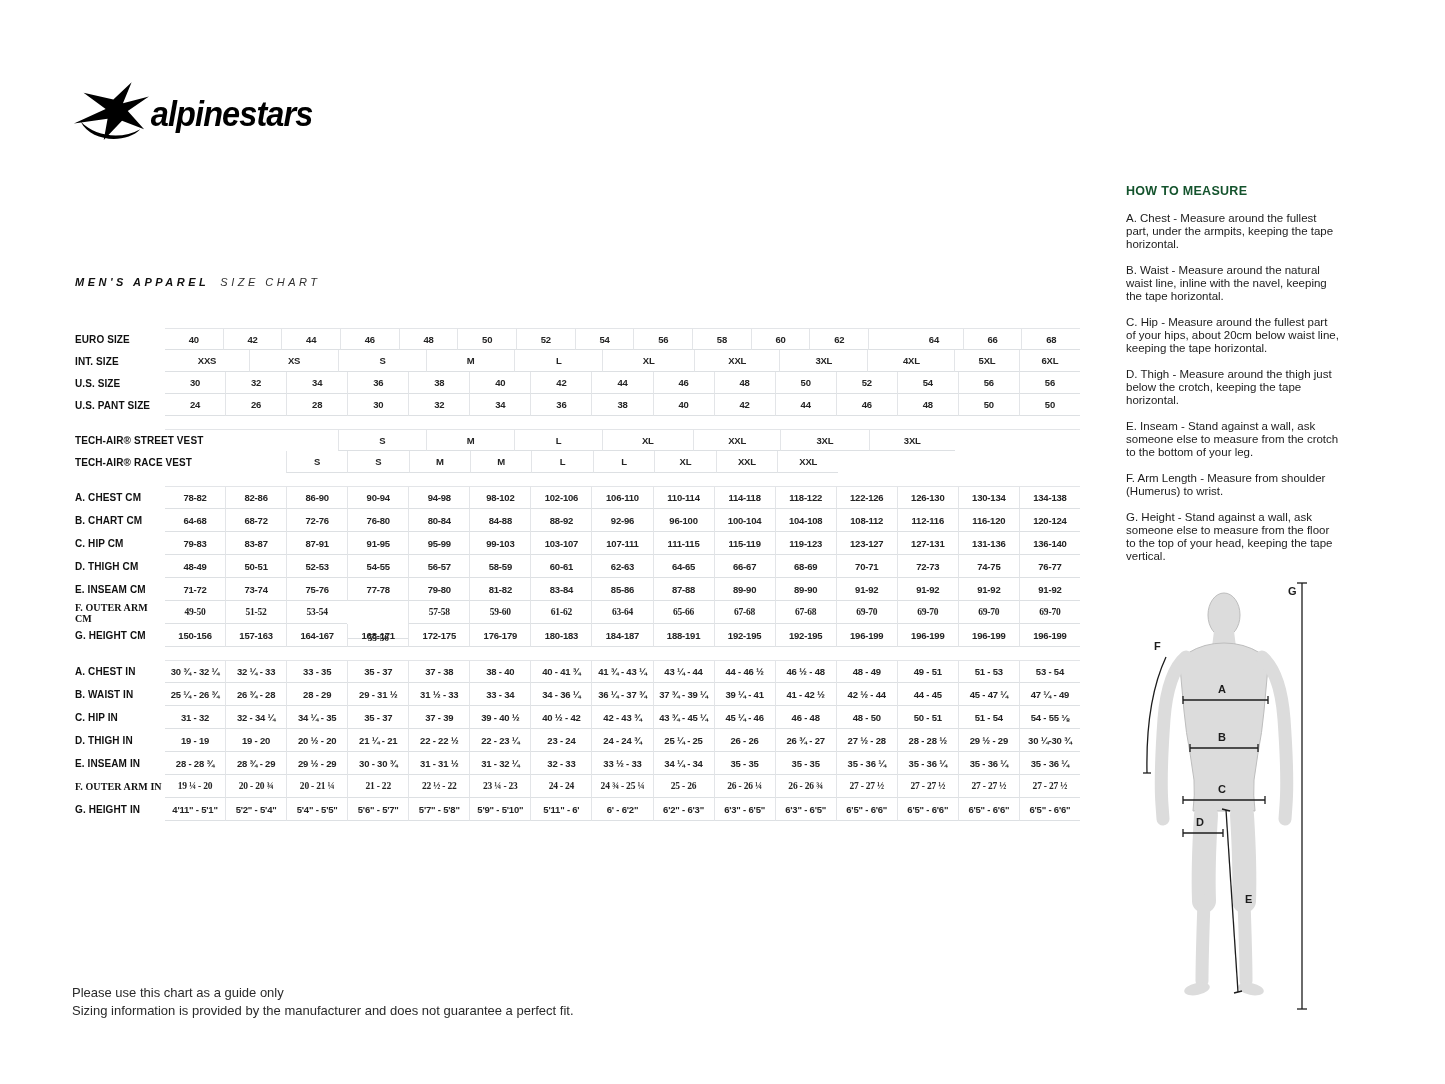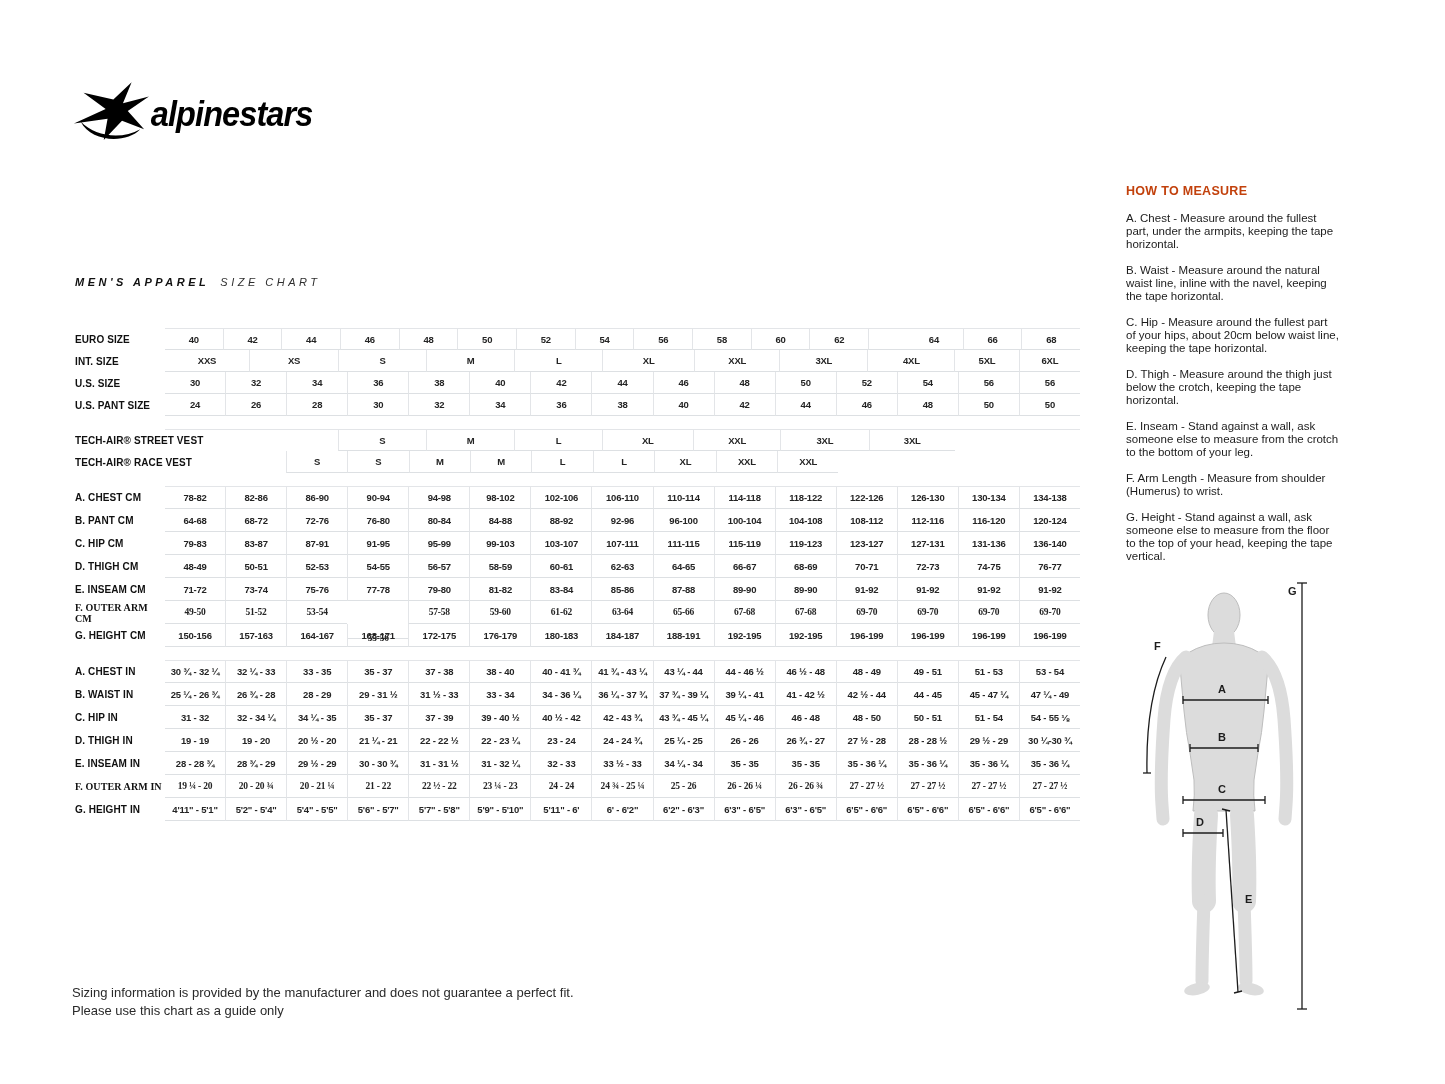--- a/index.html
+++ b/index.html
@@ -34,21 +34,21 @@
     font-weight:bold;font-size:9.5px;letter-spacing:-0.2px;color:#242424;
     border-bottom:1px solid #dde0e3;border-left:1px solid #e3e5e8;
     white-space:nowrap;
   }
   .tcell:first-child{border-left:none;}
   .tsec .trow:first-child .tcell{border-top:1px solid #e3e5e8;}
   .tcell.blank{border:none;}
 
   
   #how-to{left:1126px;top:184px;width:214px;}
-  #how-to h3{margin:0 0 14px 0;font-size:12.5px;letter-spacing:0.3px;color:#c2410c;}
+  #how-to h3{margin:0 0 14px 0;font-size:12.5px;letter-spacing:0.3px;color:#14532d;}
   #how-to p{margin:0 0 13px 0;font-size:11.5px;line-height:13px;color:#1c1c1c;}
 
   
   #figure{left:1142px;top:575px;width:172px;height:452px;}
 
   
   #footer{left:72px;top:984px;font-size:13px;line-height:18px;color:#2a2a2a;}
 </style>
 </head>
 <body>
@@ -192,21 +192,21 @@
           <div class="tcell" style="flex-grow: 61;">110-114</div>
           <div class="tcell" style="flex-grow: 61;">114-118</div>
           <div class="tcell" style="flex-grow: 61;">118-122</div>
           <div class="tcell" style="flex-grow: 61;">122-126</div>
           <div class="tcell" style="flex-grow: 61;">126-130</div>
           <div class="tcell" style="flex-grow: 61;">130-134</div>
           <div class="tcell" style="flex-grow: 61;">134-138</div>
         </div>
       </div>
       <div class="trow">
-        <div class="tlabel">B. PANT CM</div>
+        <div class="tlabel">B. CHART CM</div>
         <div class="tcells">
           <div class="tcell" style="flex-grow: 61;">64-68</div>
           <div class="tcell" style="flex-grow: 61;">68-72</div>
           <div class="tcell" style="flex-grow: 61;">72-76</div>
           <div class="tcell" style="flex-grow: 61;">76-80</div>
           <div class="tcell" style="flex-grow: 61;">80-84</div>
           <div class="tcell" style="flex-grow: 61;">84-88</div>
           <div class="tcell" style="flex-grow: 61;">88-92</div>
           <div class="tcell" style="flex-grow: 61;">92-96</div>
           <div class="tcell" style="flex-grow: 61;">96-100</div>
@@ -527,15 +527,15 @@
     <text x="80" y="166" text-anchor="middle">B</text>
     <text x="80" y="218" text-anchor="middle">C</text>
     <text x="58" y="251" text-anchor="middle">D</text>
     <text x="103" y="328">E</text>
     <text x="12" y="75">F</text>
     <text x="146" y="20">G</text>
   </g>
 </svg>
 
 <div id="footer" class="abs">
+  <div>Please use this chart as a guide only</div>
   <div>Sizing information is provided by the manufacturer and does not guarantee a perfect fit.</div>
-  <div>Please use this chart as a guide only</div>
 </div>
 
 </body></html>

